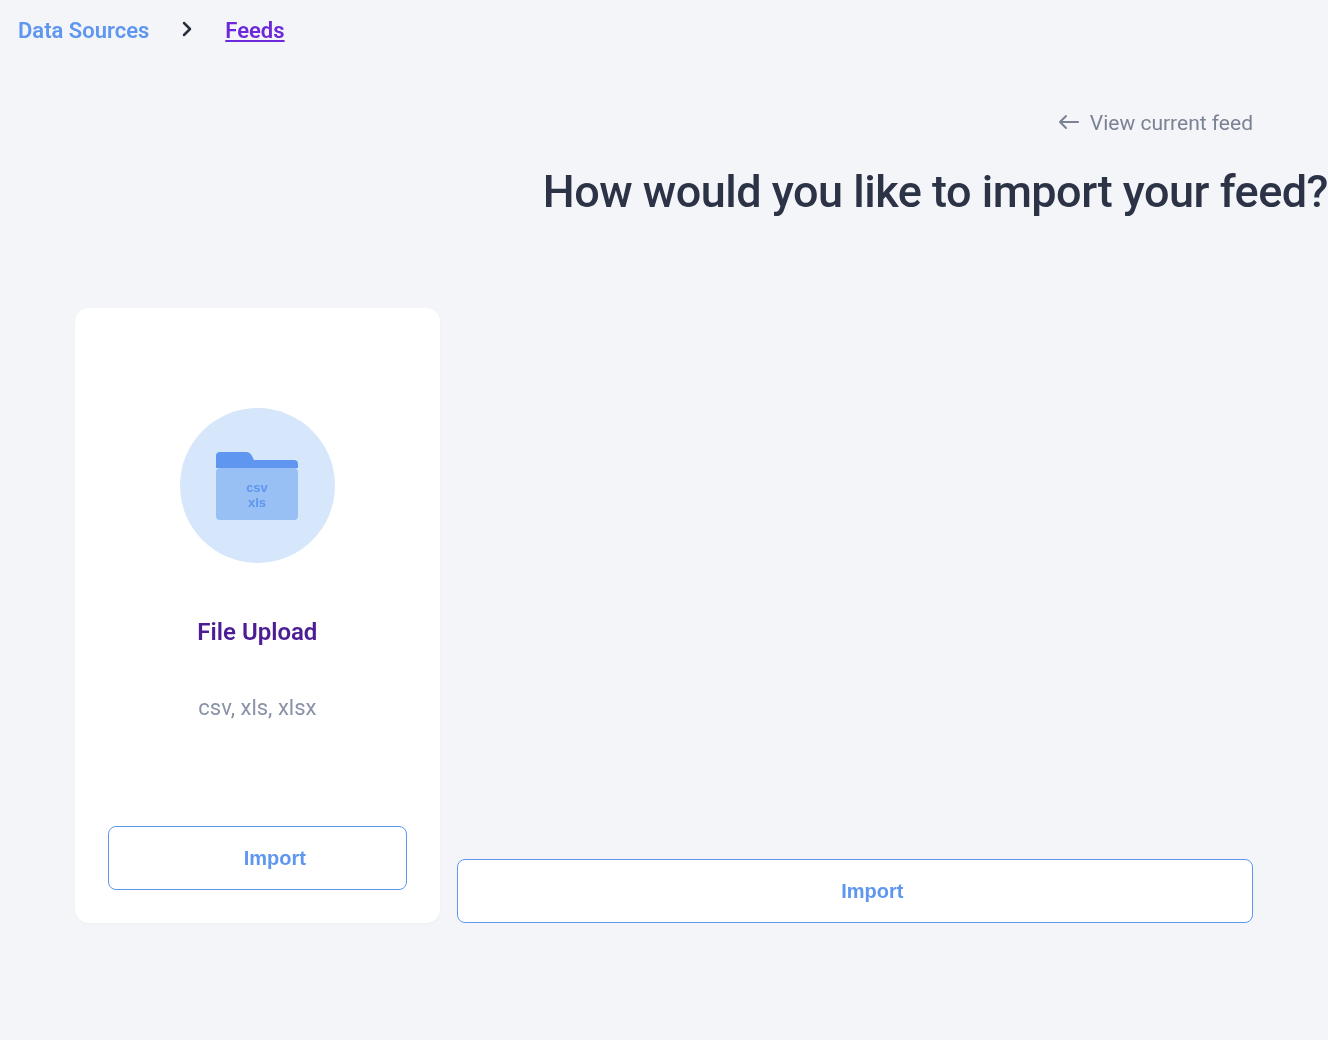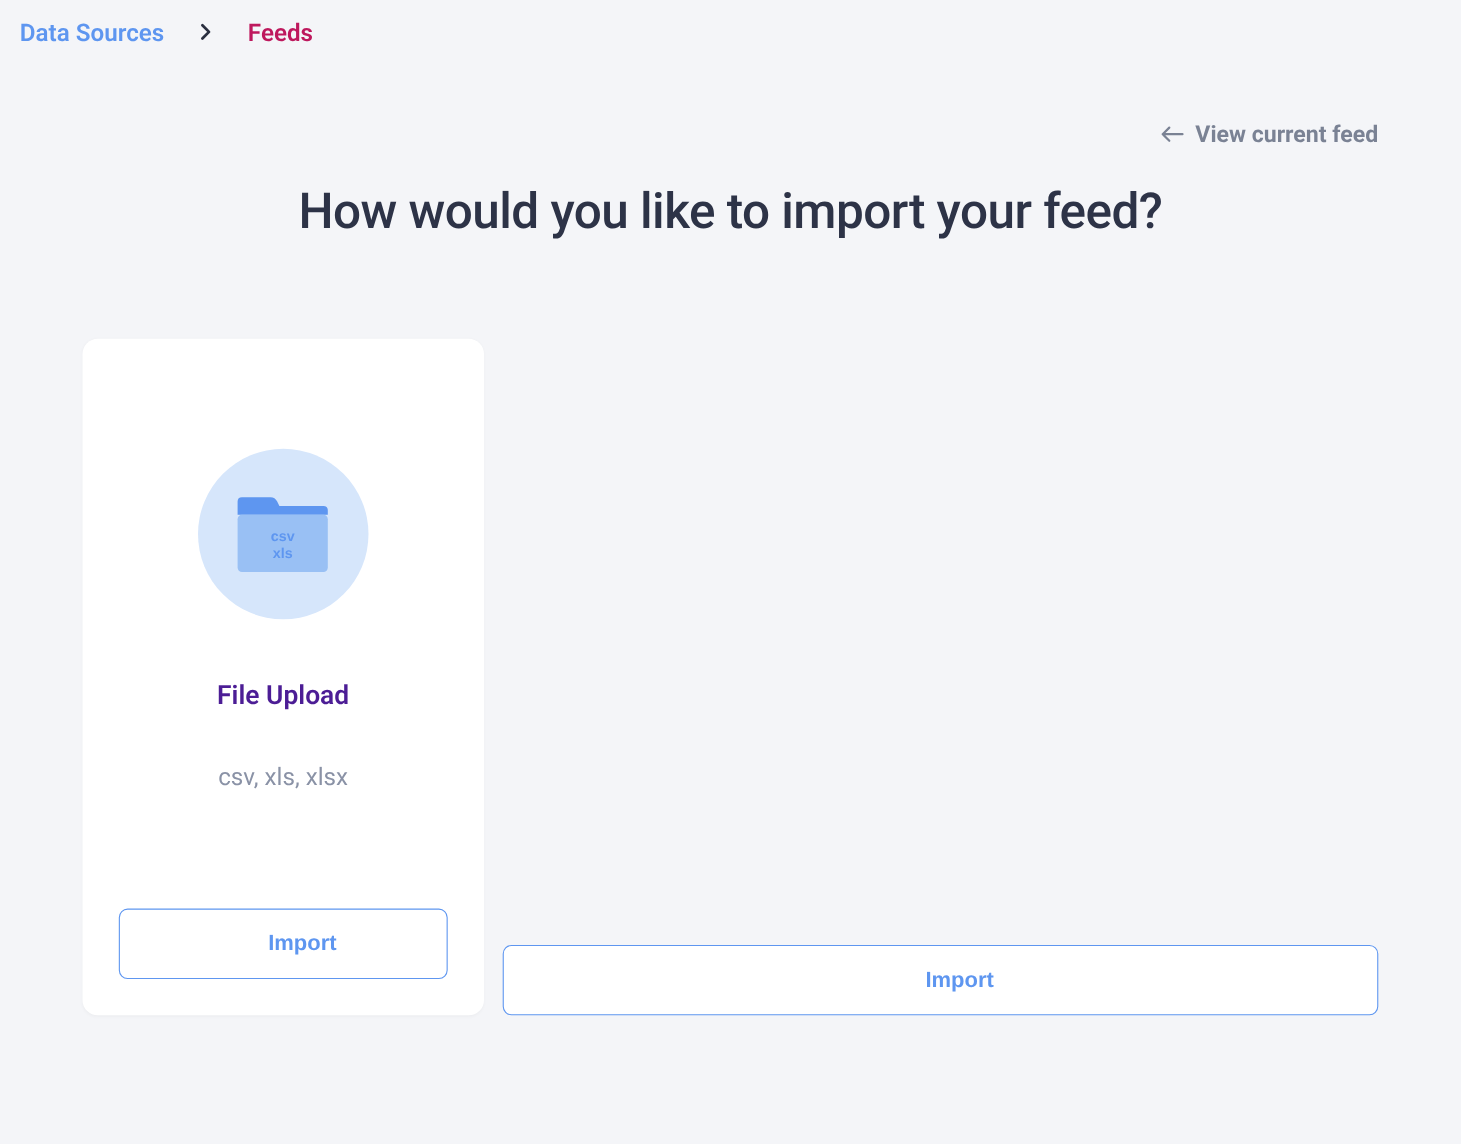--- a/index.html
+++ b/index.html
@@ -23,41 +23,41 @@
     }
     .breadcrumb-link {
       color: #5e96f0;
       cursor: pointer;
     }
     .breadcrumb-separator {
       color: #6b7280;
       font-size: 16px;
     }
     .breadcrumb-current {
-      color: #be185d;
+      color: #6d28d9;
+      text-decoration: underline;
     }
     .page-header {
       display: flex;
       justify-content: flex-end;
       padding: 50px 75px 0 75px;
     }
     .view-link {
       display: flex;
       align-items: center;
       gap: 10px;
       color: #7a8294;
       font-size: 21px;
       cursor: pointer;
-      font-weight: bold;
     }
     .arrow-left {
       font-size: 20px;
     }
     .page-title {
-      text-align: center;
+      text-align: right;
       color: #2d3347;
       font-size: 45px;
       font-weight: 500;
       margin-top: 30px;
       letter-spacing: -0.5px;
     }
     .cards {
       display: flex;
       justify-content: flex-start;
       gap: 17px;

